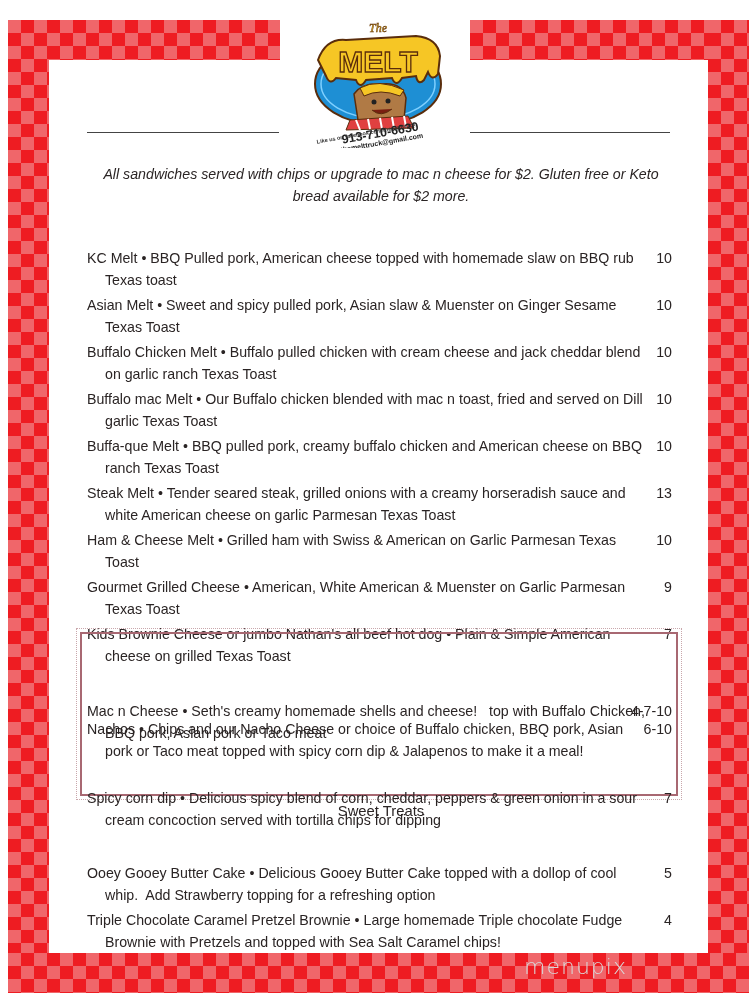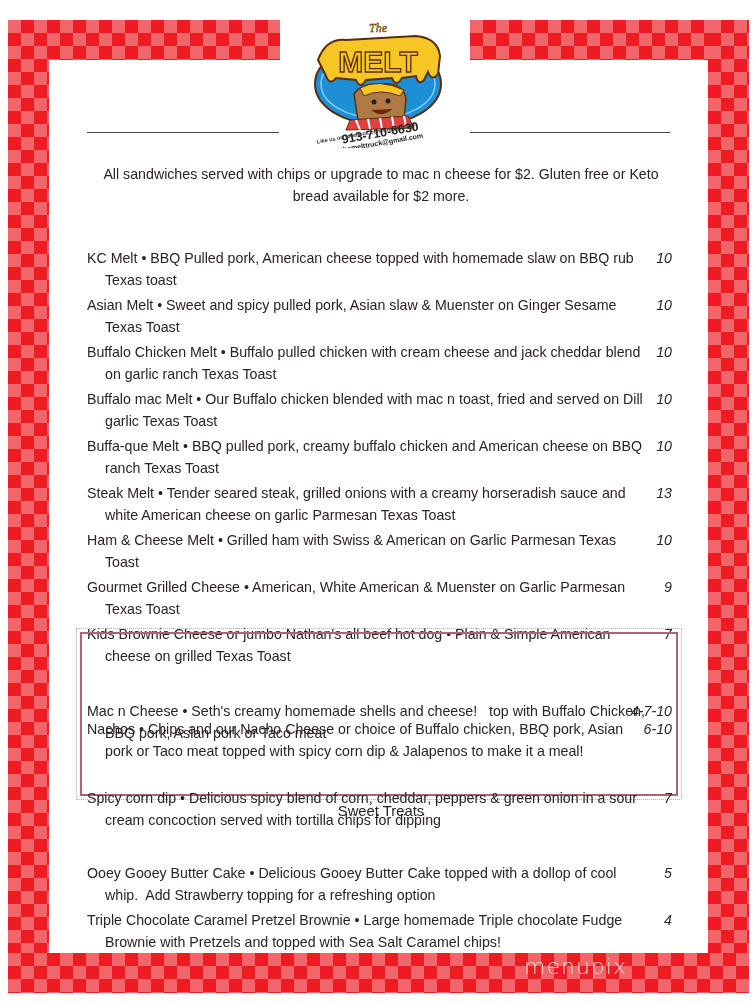--- a/index.html
+++ b/index.html
@@ -26,28 +26,28 @@
 
   #logo {
     position: absolute; left: 306px; top: 16px; width: 150px; height: 132px;
   }
   .rule { position: absolute; height: 1px; background: #444; top: 132px; }
   #rule-left { left: 87px; width: 192px; }
   #rule-right { left: 470px; width: 200px; }
 
   #intro {
     position: absolute; left: 86px; top: 163px; width: 590px;
-    text-align: center; font-size: 14.2px; line-height: 22px;
+    text-align: center; font-size: 14.2px; line-height: 22px; font-style: italic;
   }
   .item {
     position: absolute; left: 87px; width: 585px;
     font-size: 14.2px; line-height: 22px; margin-top: 36px;
   }
   .item .desc { display: block; width: 545px; padding-left: 18px; text-indent: -18px; }
-  .item .price { position: absolute; right: 0; top: 0; text-align: right; font-style: italic; }
+  .item .price { position: absolute; right: 0; top: 0; text-align: right; }
 
   #boxed {
     position: absolute; left: 76px; top: 628px; width: 606px; height: 172px;
     border: 1px dotted #c9a7ac; box-sizing: border-box;
   }
   #boxed-inner {
     position: absolute; left: 3px; top: 3px; right: 3px; bottom: 3px;
     border: 2px solid #a86872;
   }
   #sweet-heading {

